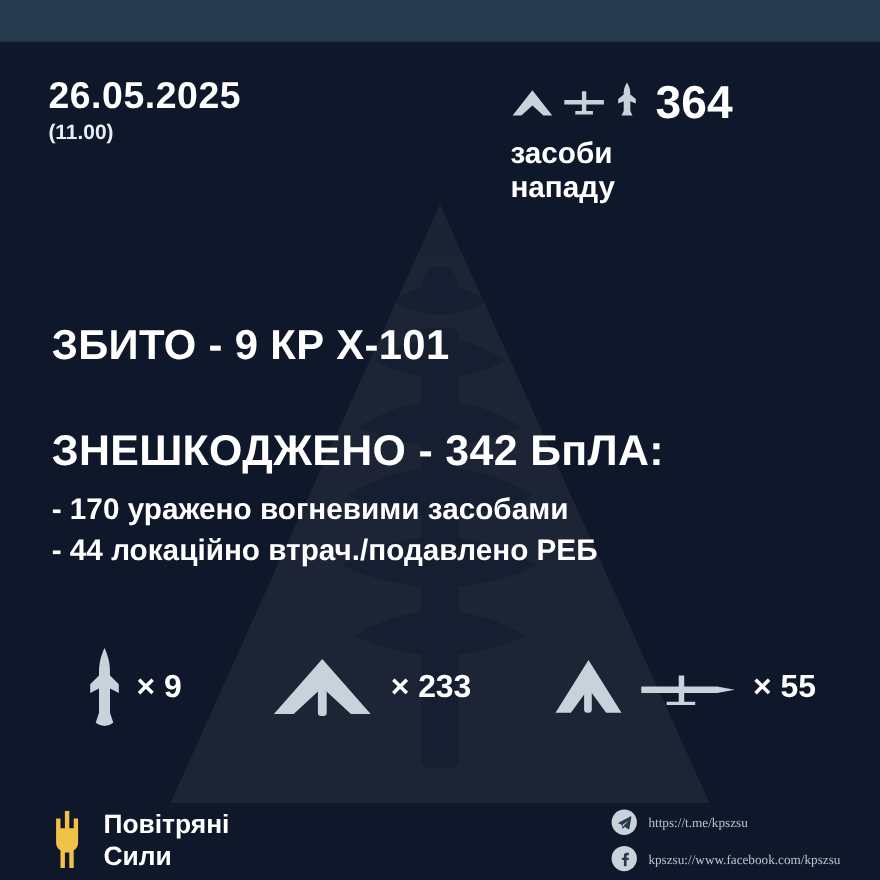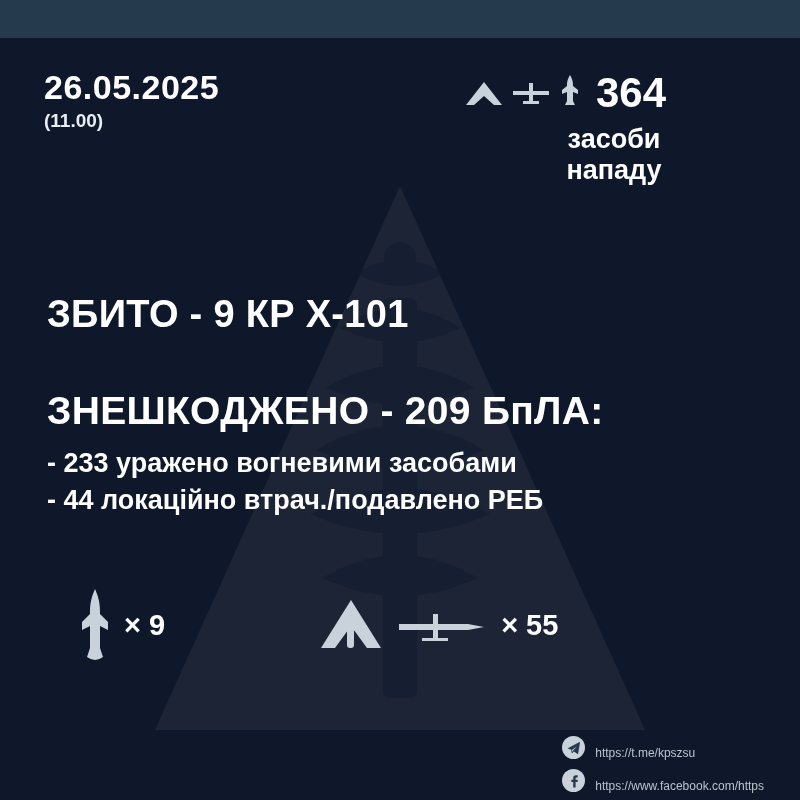--- a/index.html
+++ b/index.html
@@ -81,21 +81,20 @@
     font-weight: bold;
     line-height: 1;
     margin-left: 6px;
   }
   .total-label {
     color: #ffffff;
     font-size: 27px;
     font-weight: bold;
     line-height: 1.13;
     margin-top: 8px;
-    text-align: center;
   }
 
   
   .main {
     position: absolute;
     left: 47px;
     right: 40px;
     top: 255px;
   }
   .line-big {
@@ -172,23 +171,24 @@
     font-weight: bold;
     line-height: 1.2;
   }
   .socials {
     position: absolute;
     right: 0;
     bottom: 2px;
   }
   .social-row {
     display: flex;
-    align-items: flex-end;
+    align-items: center;
     gap: 10px;
     margin-bottom: 10px;
+    font-family: Liberation Serif, serif;
   }
   .social-row:last-child { margin-bottom: 0; }
   .social-badge {
     width: 23px;
     height: 23px;
     border-radius: 50%;
     background: #c9d2da;
     display: flex;
     align-items: center;
     justify-content: center;
@@ -258,70 +258,90 @@
       </div>
       <div class="total-label">
         <div>засоби</div>
         <div>нападу</div>
       </div>
     </div>
   </div>
 
   <div class="main">
     <div class="line-big">ЗБИТО - 9  КР Х-101</div>
-    <div class="line-big second">ЗНЕШКОДЖЕНО - 209  БпЛА:</div>
-    <div class="line-sub">- 233 уражено вогневими засобами</div>
+    <div class="line-big second">ЗНЕШКОДЖЕНО - 342  БпЛА:</div>
+    <div class="line-sub">- 170 уражено вогневими засобами</div>
     <div class="line-sub tight">- 44 локаційно втрач./подавлено РЕБ</div>
   </div>
 
   <div class="tally">
 
     <div class="tally-item">
       <span class="icon-wrap">
         <svg width="30" height="74" viewBox="0 0 30 74" xmlns="http://www.w3.org/2000/svg" aria-hidden="true">
           <path class="icon-silhouette" d="M15 0 c5 11 5 18 5 25 l8 8 v8 l-8 -4 v22 l3 9 q-8 6 -16 0 l3 -9 v-22 l-8 4 v-8 l8 -8 c0 -7 0 -14 5 -25 z"></path>
         </svg>
       </span>
       <span class="tally-count">× 9</span>
     </div>
 
     <div class="sp1"></div>
 
+    <div class="tally-item">
+      <span class="icon-wrap">
+        <svg width="96" height="58" viewBox="0 0 96 58" xmlns="http://www.w3.org/2000/svg" aria-hidden="true">
+          <path class="icon-silhouette" d="M48 2 L92 52 h-18 L48 28 L22 52 H4 Z"></path>
+          <rect class="icon-silhouette" x="44" y="22" width="8" height="32" rx="3"></rect>
+        </svg>
+      </span>
+      <span class="tally-count">× 233</span>
+    </div>
 
     <div class="sp2"></div>
 
     <div class="tally-item">
       <span class="icon-wrap">
         <svg width="68" height="56" viewBox="0 0 68 56" xmlns="http://www.w3.org/2000/svg" aria-hidden="true">
           <path class="icon-silhouette" d="M34 2 L64 50 h-14 L34 28 L18 50 H4 Z"></path>
           <rect class="icon-silhouette" x="30" y="22" width="7" height="28" rx="3"></rect>
         </svg>
         <svg width="92" height="40" viewBox="0 0 92 40" xmlns="http://www.w3.org/2000/svg" aria-hidden="true">
           <path class="icon-silhouette" d="M4 18 h34 v-10 h5 v10 h30 l16 3 l-16 3 h-30 v8 h10 v3 h-26 v-3 h11 v-8 h-34 z"></path>
         </svg>
       </span>
       <span class="tally-count">× 55</span>
     </div>
   </div>
 
   <div class="footer">
+    <div class="brand">
+      <span>
+        <svg width="34" height="52" viewBox="0 0 34 52" xmlns="http://www.w3.org/2000/svg" aria-hidden="true">
+          <path class="tri-yellow" d="M15 0 h4 v16 h4 v-9 h4 v22 q0 5 -4 7 v16 h-4 v-14 h-4 v14 h-4 v-16 q-4 -2 -4 -7 v-22 h4 v9 h4 z"></path>
+        </svg>
+      </span>
+      <div class="brand-name">
+        <div>Повітряні</div>
+        <div>Сили</div>
+      </div>
+    </div>
 
     <div class="socials">
       <div class="social-row">
         <span class="social-badge">
           <svg width="14" height="14" viewBox="0 0 14 14" xmlns="http://www.w3.org/2000/svg" aria-hidden="true">
             <path fill="#253a4d" d="M13 1.6 L11.2 12.2 q-0.2 1 -1.1 0.6 L7 10.6 L5.4 12.1 q-0.4 0.4 -0.6 -0.2 L3.9 8.6 L1.3 7.7 q-0.9 -0.3 0 -0.7 L12 1.2 q0.8 -0.3 1 0.4 z M4.8 8.9 l0.3 2.2 l1 -1.6 l3.6 -3.7 q0.3 -0.3 -0.2 -0.1 z"></path>
           </svg>
         </span>
         <span class="social-url">https://t.me/kpszsu</span>
       </div>
       <div class="social-row">
         <span class="social-badge">
           <svg width="14" height="14" viewBox="0 0 14 14" xmlns="http://www.w3.org/2000/svg" aria-hidden="true">
             <path fill="#253a4d" d="M8.6 13.5 V7.9 h1.9 l0.3 -2.2 H8.6 V4.3 q0 -0.9 1 -0.9 h1.1 V1.3 q-0.6 -0.1 -1.8 -0.1 q-2.7 0 -2.7 2.6 v1.9 H4.3 v2.2 h1.9 v5.6 z"></path>
           </svg>
         </span>
-        <span class="social-url">https://www.facebook.com/https</span>
+        <span class="social-url">kpszsu://www.facebook.com/kpszsu</span>
       </div>
     </div>
   </div>
 
 </div>
 
 </body></html>

